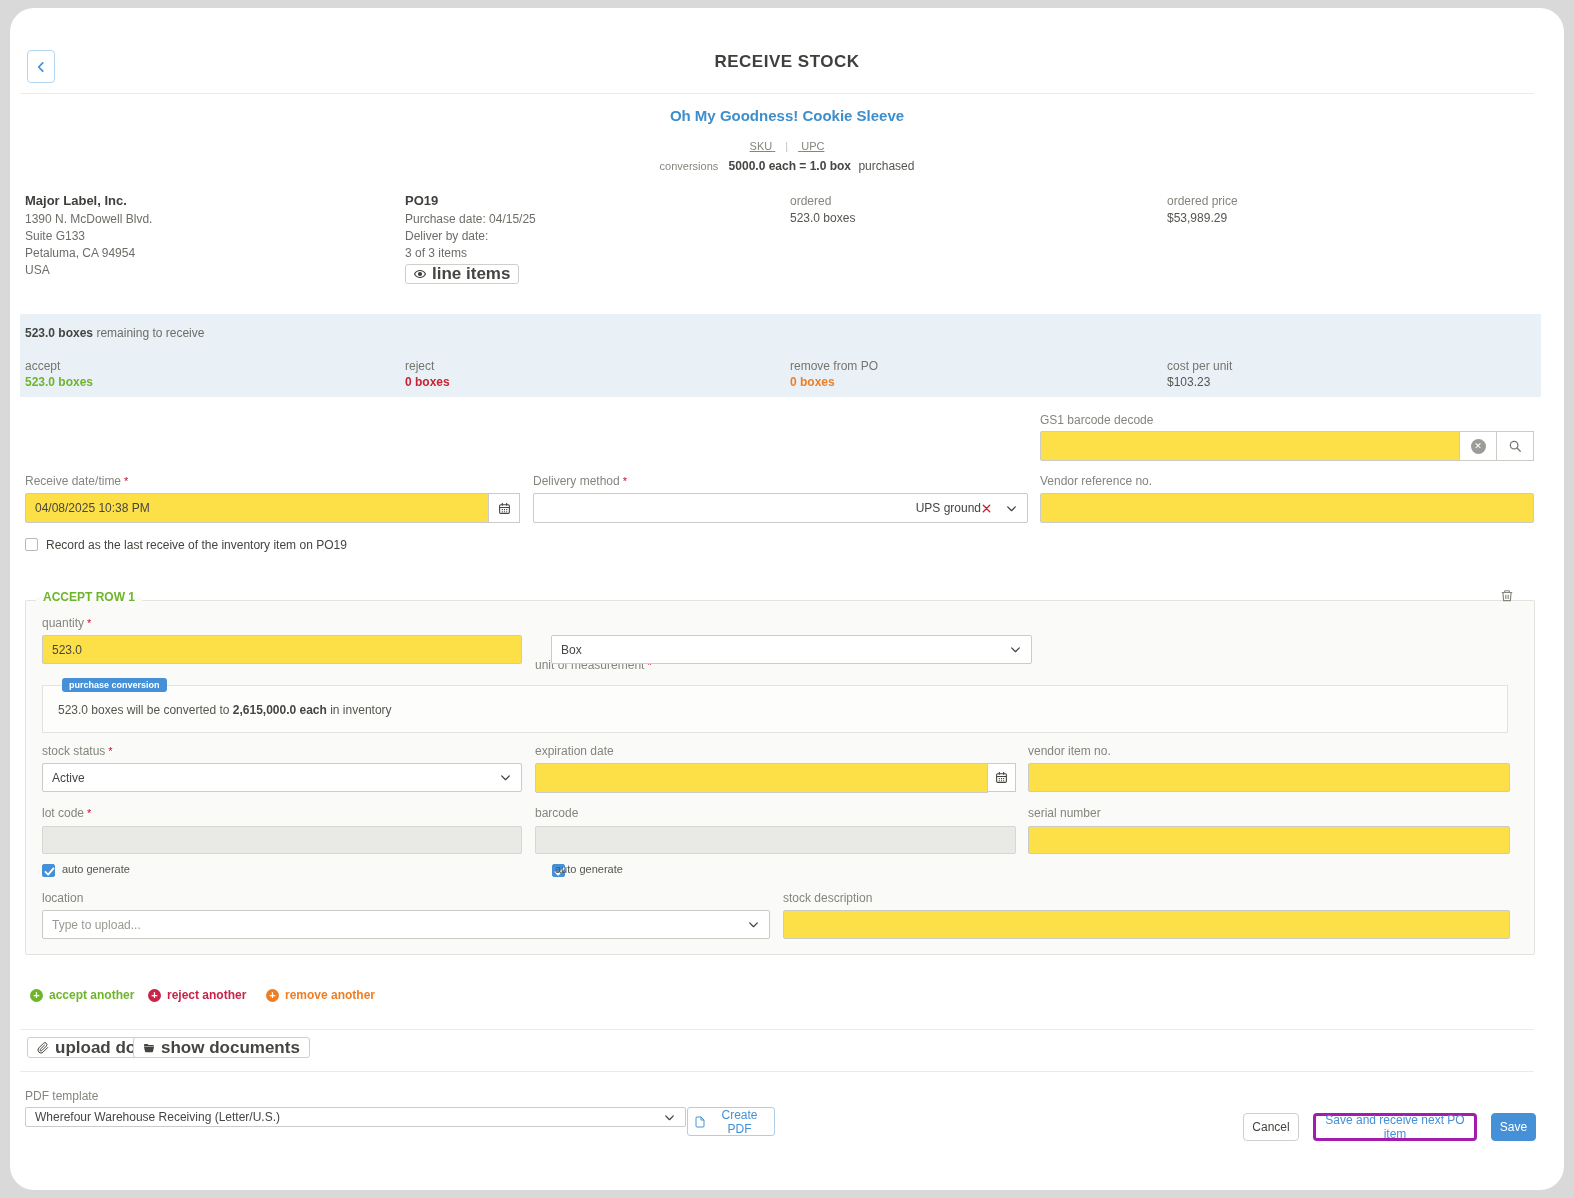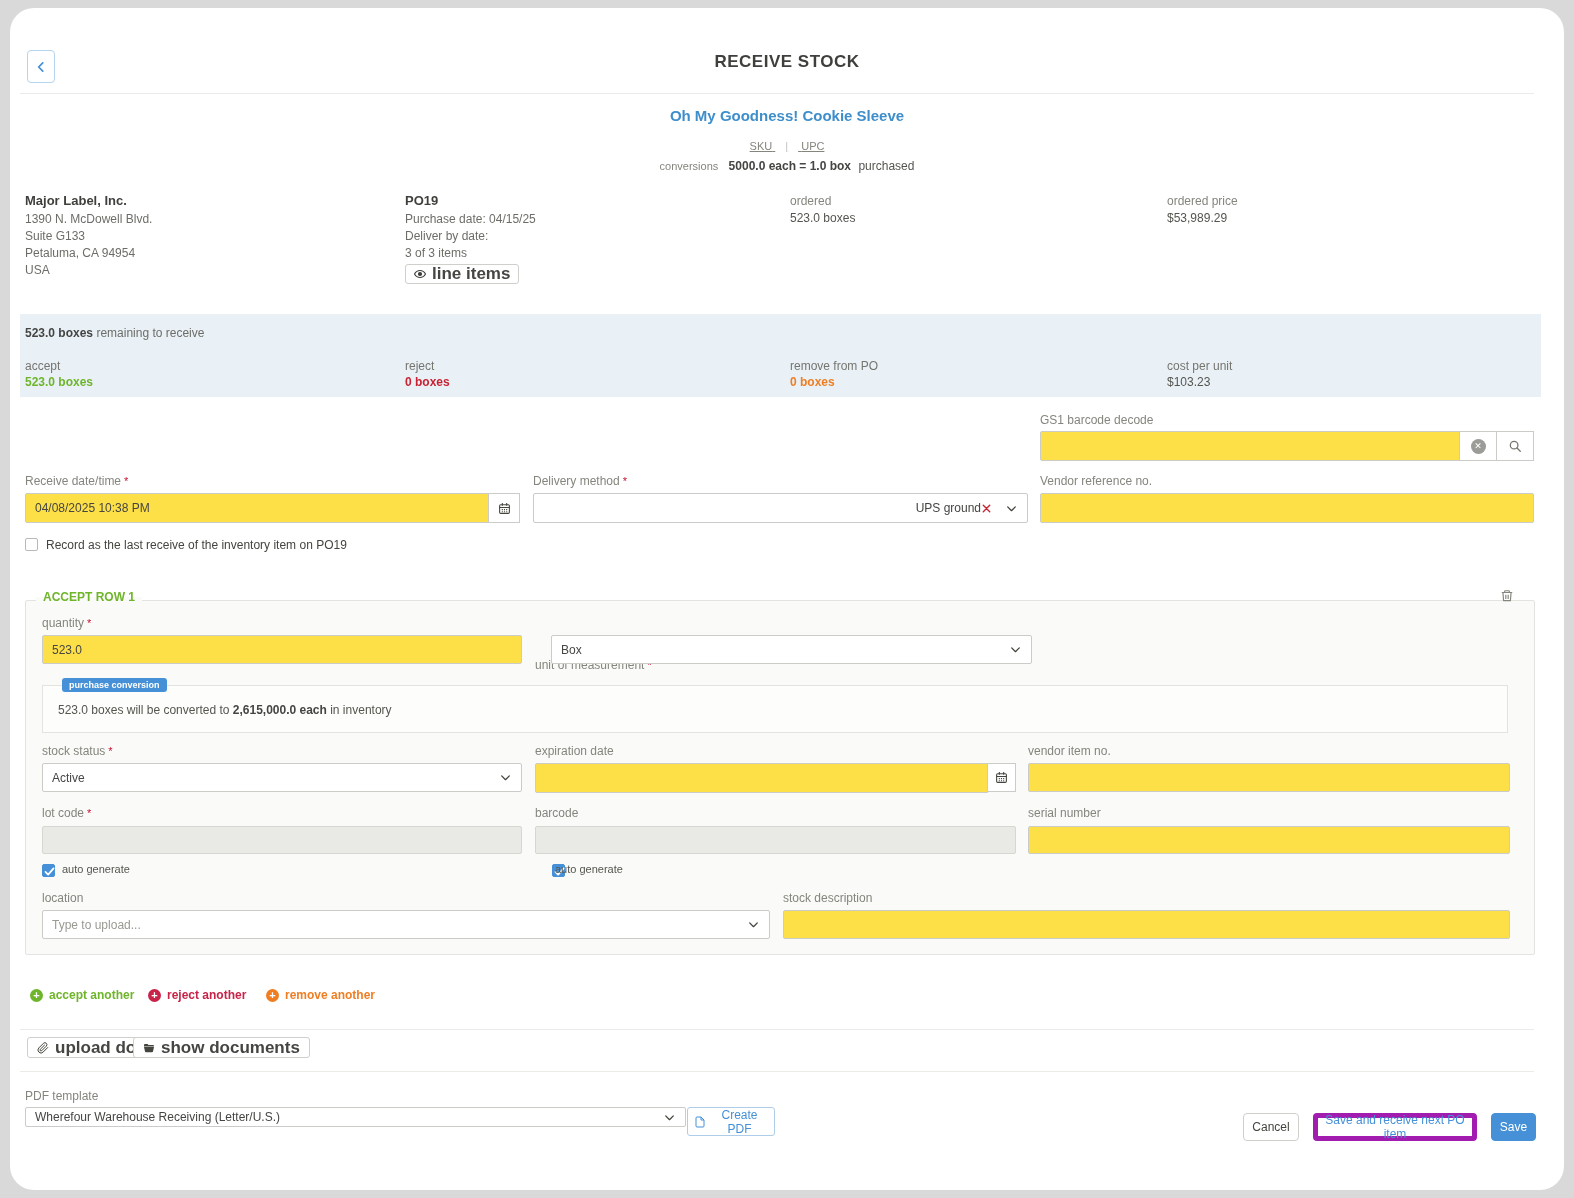--- a/index.html
+++ b/index.html
@@ -322,17 +322,17 @@
     <svg width="12" height="12" viewBox="0 0 24 24" fill="none" stroke="#4590d7" stroke-width="2" stroke-linejoin="round">
         <path d="M14 2H6a2 2 0 0 0-2 2v16a2 2 0 0 0 2 2h12a2 2 0 0 0 2-2V8z"></path>
         <path d="M14 2v6h6"></path>
       </svg>
   </span>
   <span>Create PDF</span>
 </button>
 
 
 <button class="abs footerbtn" style="left:1243px;top:1113px;width:56px;height:28px;border:1px solid #cfcfcc;background:#fff;color:#45453f;">Cancel</button>
-<button class="abs footerbtn" style="left:1313px;top:1113px;width:164px;height:28px;border:5px solid #a21caf;background:#fff;color:#4590d7;">Save and receive next PO item</button>
+<button class="abs footerbtn" style="left:1313px;top:1113px;width:164px;height:28px;border:3px solid #a21caf;background:#fff;color:#4590d7;">Save and receive next PO item</button>
 <button class="abs footerbtn" style="left:1491px;top:1113px;width:45px;height:28px;border:1px solid #4590d7;background:#4590d7;color:#fff;">Save</button>
 
 
 
 
 </body></html>

